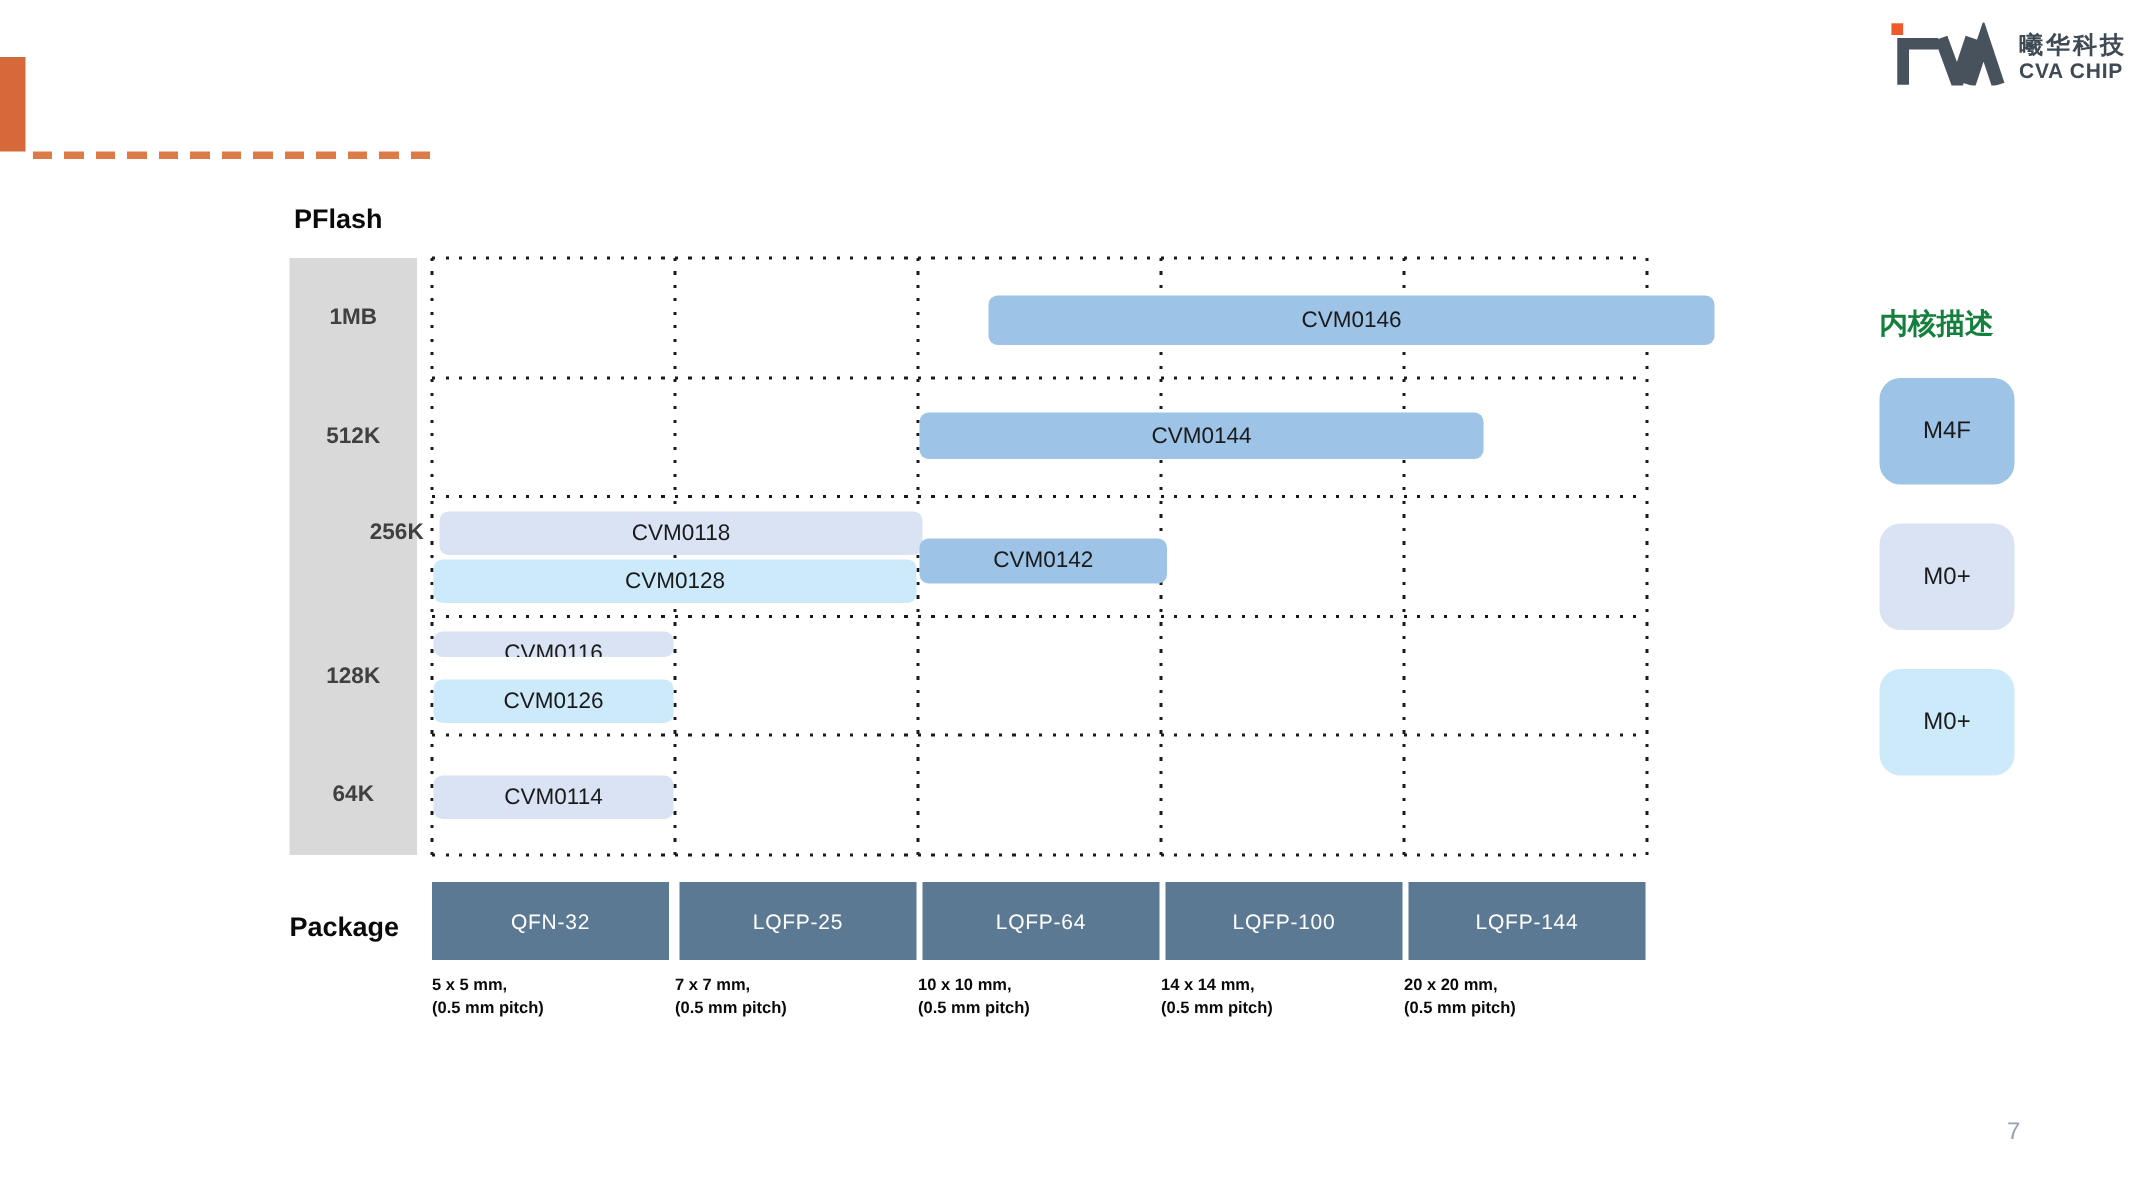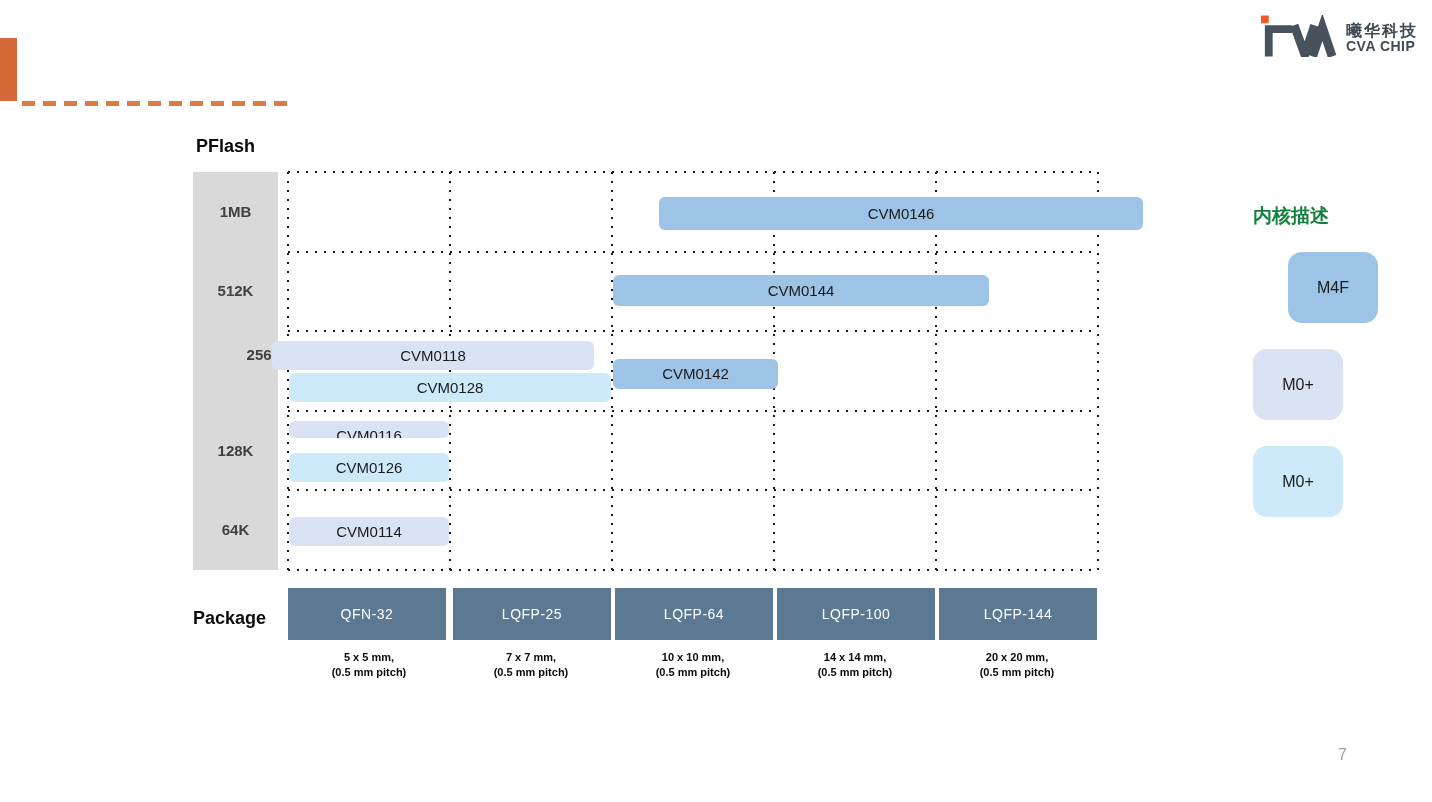--- a/index.html
+++ b/index.html
@@ -31,21 +31,21 @@
   .vline,.hline{position:absolute;}
   .bar{
     position:absolute;border-radius:6px;text-align:center;font-size:15px;color:#1a1a1a;
     white-space:nowrap;overflow:hidden;
   }
   .pkg-header{
     position:absolute;top:588px;height:52px;background:#5C7993;color:#fff;
     font-size:14px;letter-spacing:0.5px;text-align:center;line-height:52px;white-space:nowrap;
   }
   .pkg-caption{
-    position:absolute;top:650px;text-align:center;font-size:11px;font-weight:700;color:#0a0a0a;line-height:1.35;
+    position:absolute;top:650px;font-size:11px;font-weight:700;color:#0a0a0a;line-height:1.35;
   }
   .pkg-caption span{display:block;}
   
   .legend-title{position:absolute;left:1253px;top:203px;font-size:19px;font-weight:700;color:#15803d;}
   .legend-box{
     position:absolute;left:1253px;width:90px;border-radius:14px;text-align:center;
     font-size:16px;color:#1a1a1a;
   }
   .page-number{position:absolute;left:1338px;top:746px;font-size:16px;color:#97A2AF;}
 </style>
@@ -89,21 +89,21 @@
       <div class="hline" style="left: 288px; top: 409.8px; height: 2px; width: 810px; background: repeating-linear-gradient(90deg, rgb(26, 26, 26) 0px, rgb(26, 26, 26) 2px, transparent 2px, transparent 9px);"></div>
       <div class="hline" style="left: 288px; top: 489.4px; height: 2px; width: 810px; background: repeating-linear-gradient(90deg, rgb(26, 26, 26) 0px, rgb(26, 26, 26) 2px, transparent 2px, transparent 9px);"></div>
       <div class="hline" style="left: 288px; top: 569px; height: 2px; width: 810px; background: repeating-linear-gradient(90deg, rgb(26, 26, 26) 0px, rgb(26, 26, 26) 2px, transparent 2px, transparent 9px);"></div>
       <div class="flash-label" style="top: 202.8px;">1MB</div>
       <div class="flash-label" style="top: 282.4px;">512K</div>
       <div class="flash-label" style="top: 346px; padding-left: 29px;">256K</div>
       <div class="flash-label" style="top: 441.6px;">128K</div>
       <div class="flash-label" style="top: 521.2px;">64K</div>
       <div class="bar" style="left: 613px; width: 484px; top: 197px; height: 33px; line-height: 33px; background: rgb(157, 195, 230); margin-left: 46px;">CVM0146</div>
       <div class="bar" style="left: 613px; width: 376px; top: 274.6px; height: 31px; line-height: 31px; background: rgb(157, 195, 230);">CVM0144</div>
-      <div class="bar" style="left: 272px; width: 322px; top: 341.2px; height: 29px; line-height: 29px; background: rgb(218, 227, 243);">CVM0118</div>
+      <div class="bar" style="left: 293px; width: 322px; top: 341.2px; height: 29px; line-height: 29px; background: rgb(218, 227, 243);">CVM0118</div>
       <div class="bar" style="left: 289px; width: 322px; top: 373.2px; height: 29px; line-height: 29px; background: rgb(205, 234, 251);">CVM0128</div>
       <div class="bar" style="left: 613px; width: 165px; top: 359.2px; height: 30px; line-height: 30px; background: rgb(157, 195, 230);">CVM0142</div>
       <div class="bar" style="left: 289px; width: 160px; top: 420.8px; height: 17px; line-height: 29px; background: rgb(218, 227, 243);">CVM0116</div>
       <div class="bar" style="left: 289px; width: 160px; top: 452.8px; height: 29px; line-height: 29px; background: rgb(205, 234, 251);">CVM0126</div>
       <div class="bar" style="left: 289px; width: 160px; top: 517.4px; height: 29px; line-height: 29px; background: rgb(218, 227, 243);">CVM0114</div>
       <div class="pkg-header" style="left: 288px; width: 158px; background: rgb(92, 121, 147);">QFN-32</div>
       <div class="pkg-caption" style="left: 288px; width: 162px;">
         <span>5 x 5 mm,</span>
         <span>(0.5 mm pitch)</span>
       </div>
@@ -124,19 +124,19 @@
       </div>
       <div class="pkg-header" style="left: 939px; width: 158px; background: rgb(92, 121, 147);">LQFP-144</div>
       <div class="pkg-caption" style="left: 936px; width: 162px;">
         <span>20 x 20 mm,</span>
         <span>(0.5 mm pitch)</span>
       </div>
     </div>
 
   <div class="legend-title">内核描述</div>
   <div id="legend-layer">
-      <div class="legend-box" style="top: 252px; height: 71px; line-height: 71px; background: rgb(157, 195, 230); margin-left: 35px;">M4F</div>
+      <div class="legend-box" style="top: 252px; height: 71px; line-height: 71px; background: rgb(157, 195, 230);">M4F</div>
       <div class="legend-box" style="top: 349px; height: 71px; line-height: 71px; background: rgb(218, 227, 243);">M0+</div>
       <div class="legend-box" style="top: 446px; height: 71px; line-height: 71px; background: rgb(205, 234, 251);">M0+</div>
     </div>
 
   <div class="page-number">7</div>
 </div>
 
 </body></html>

